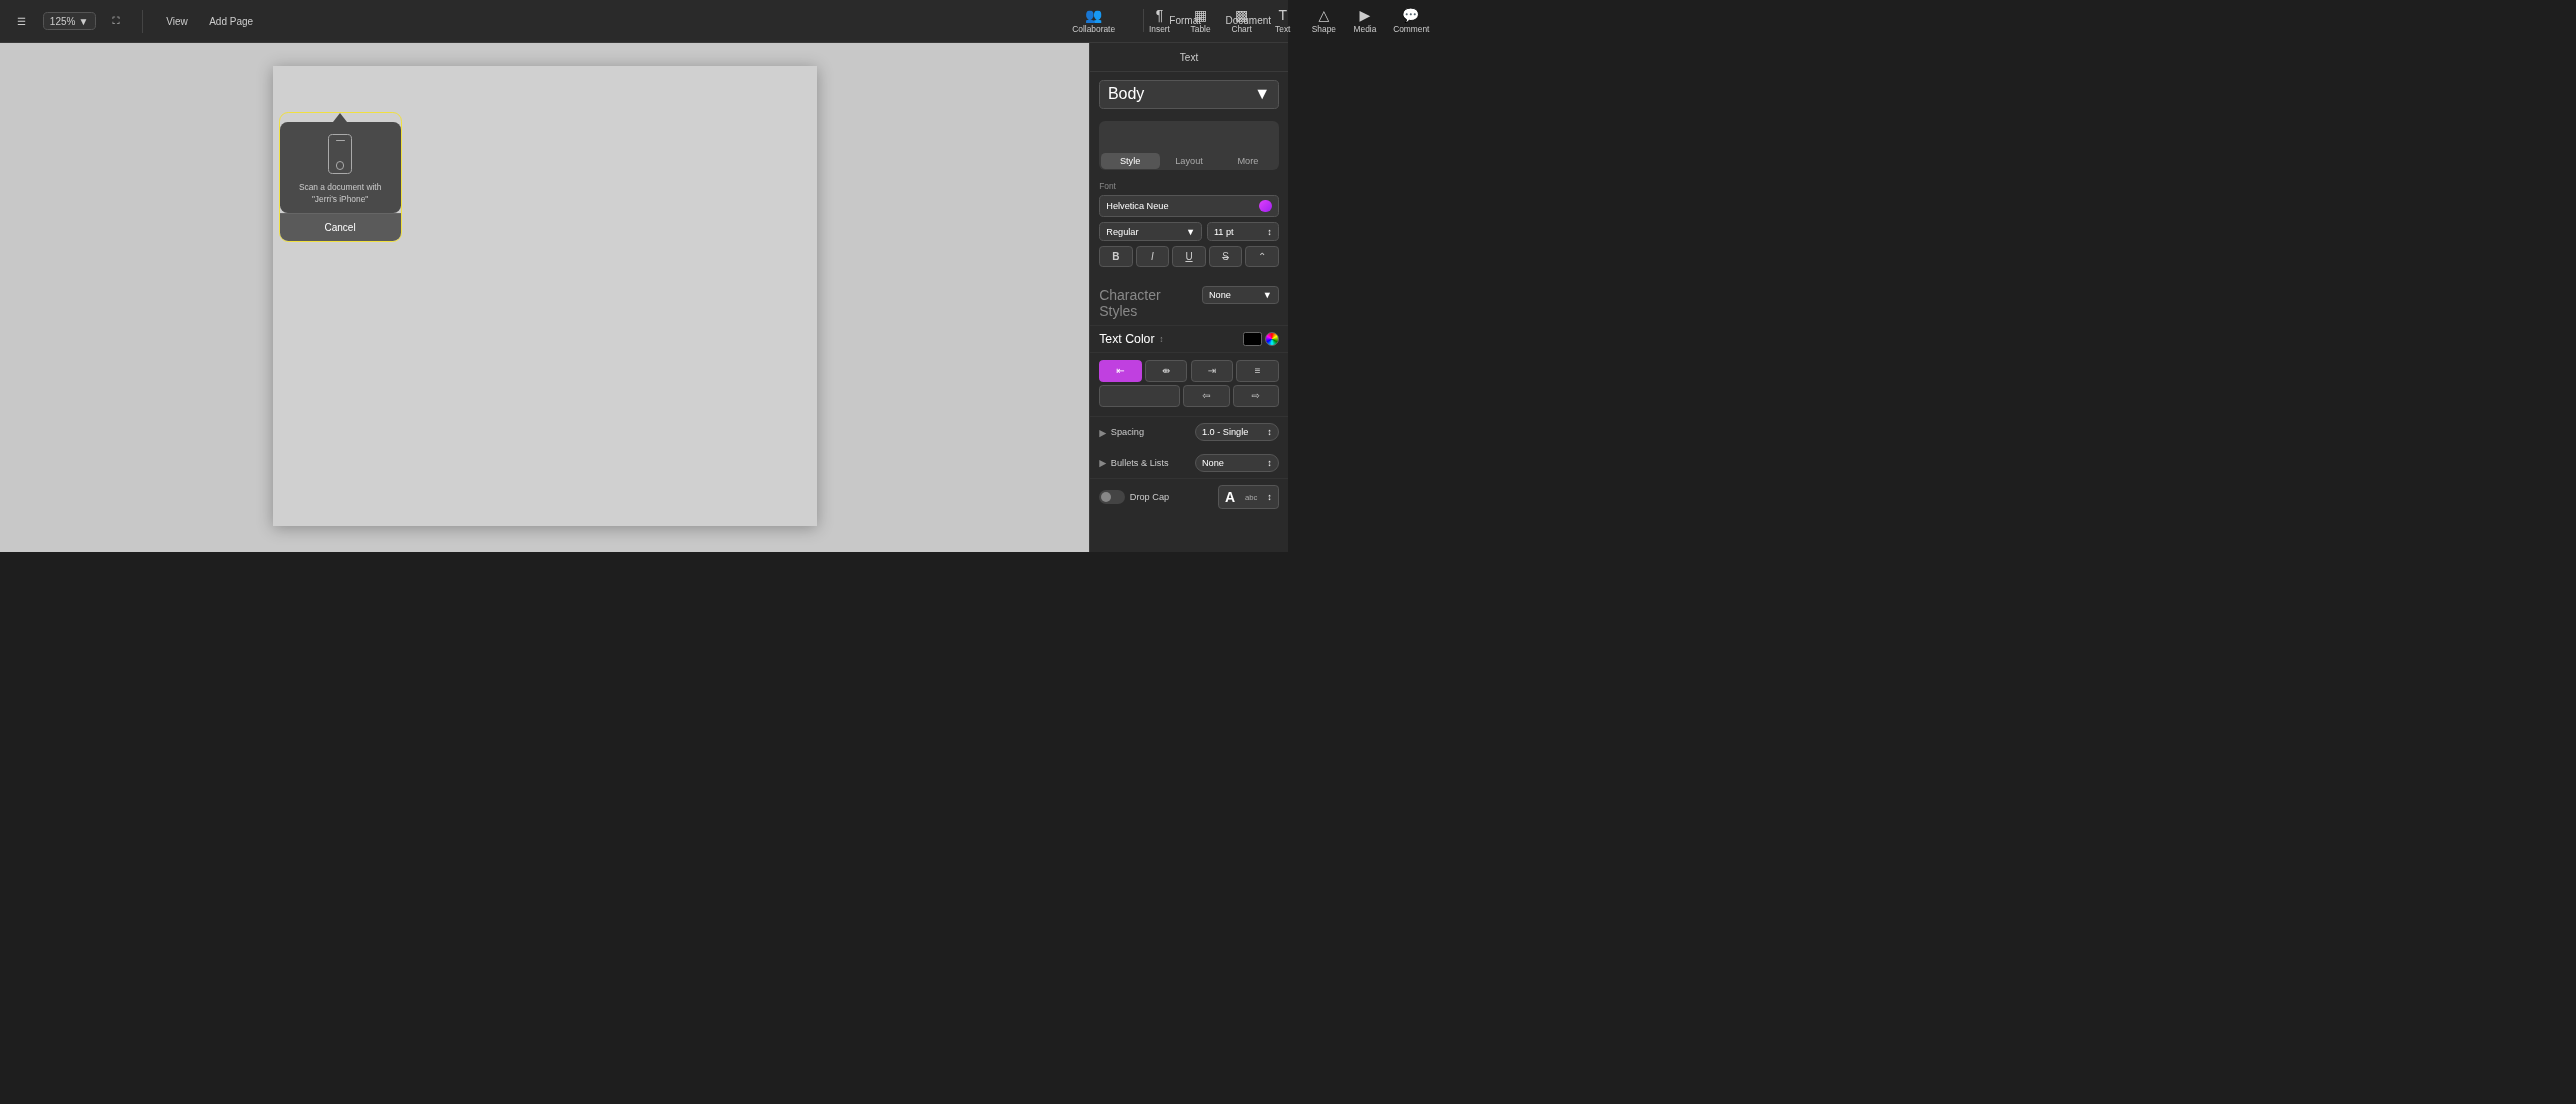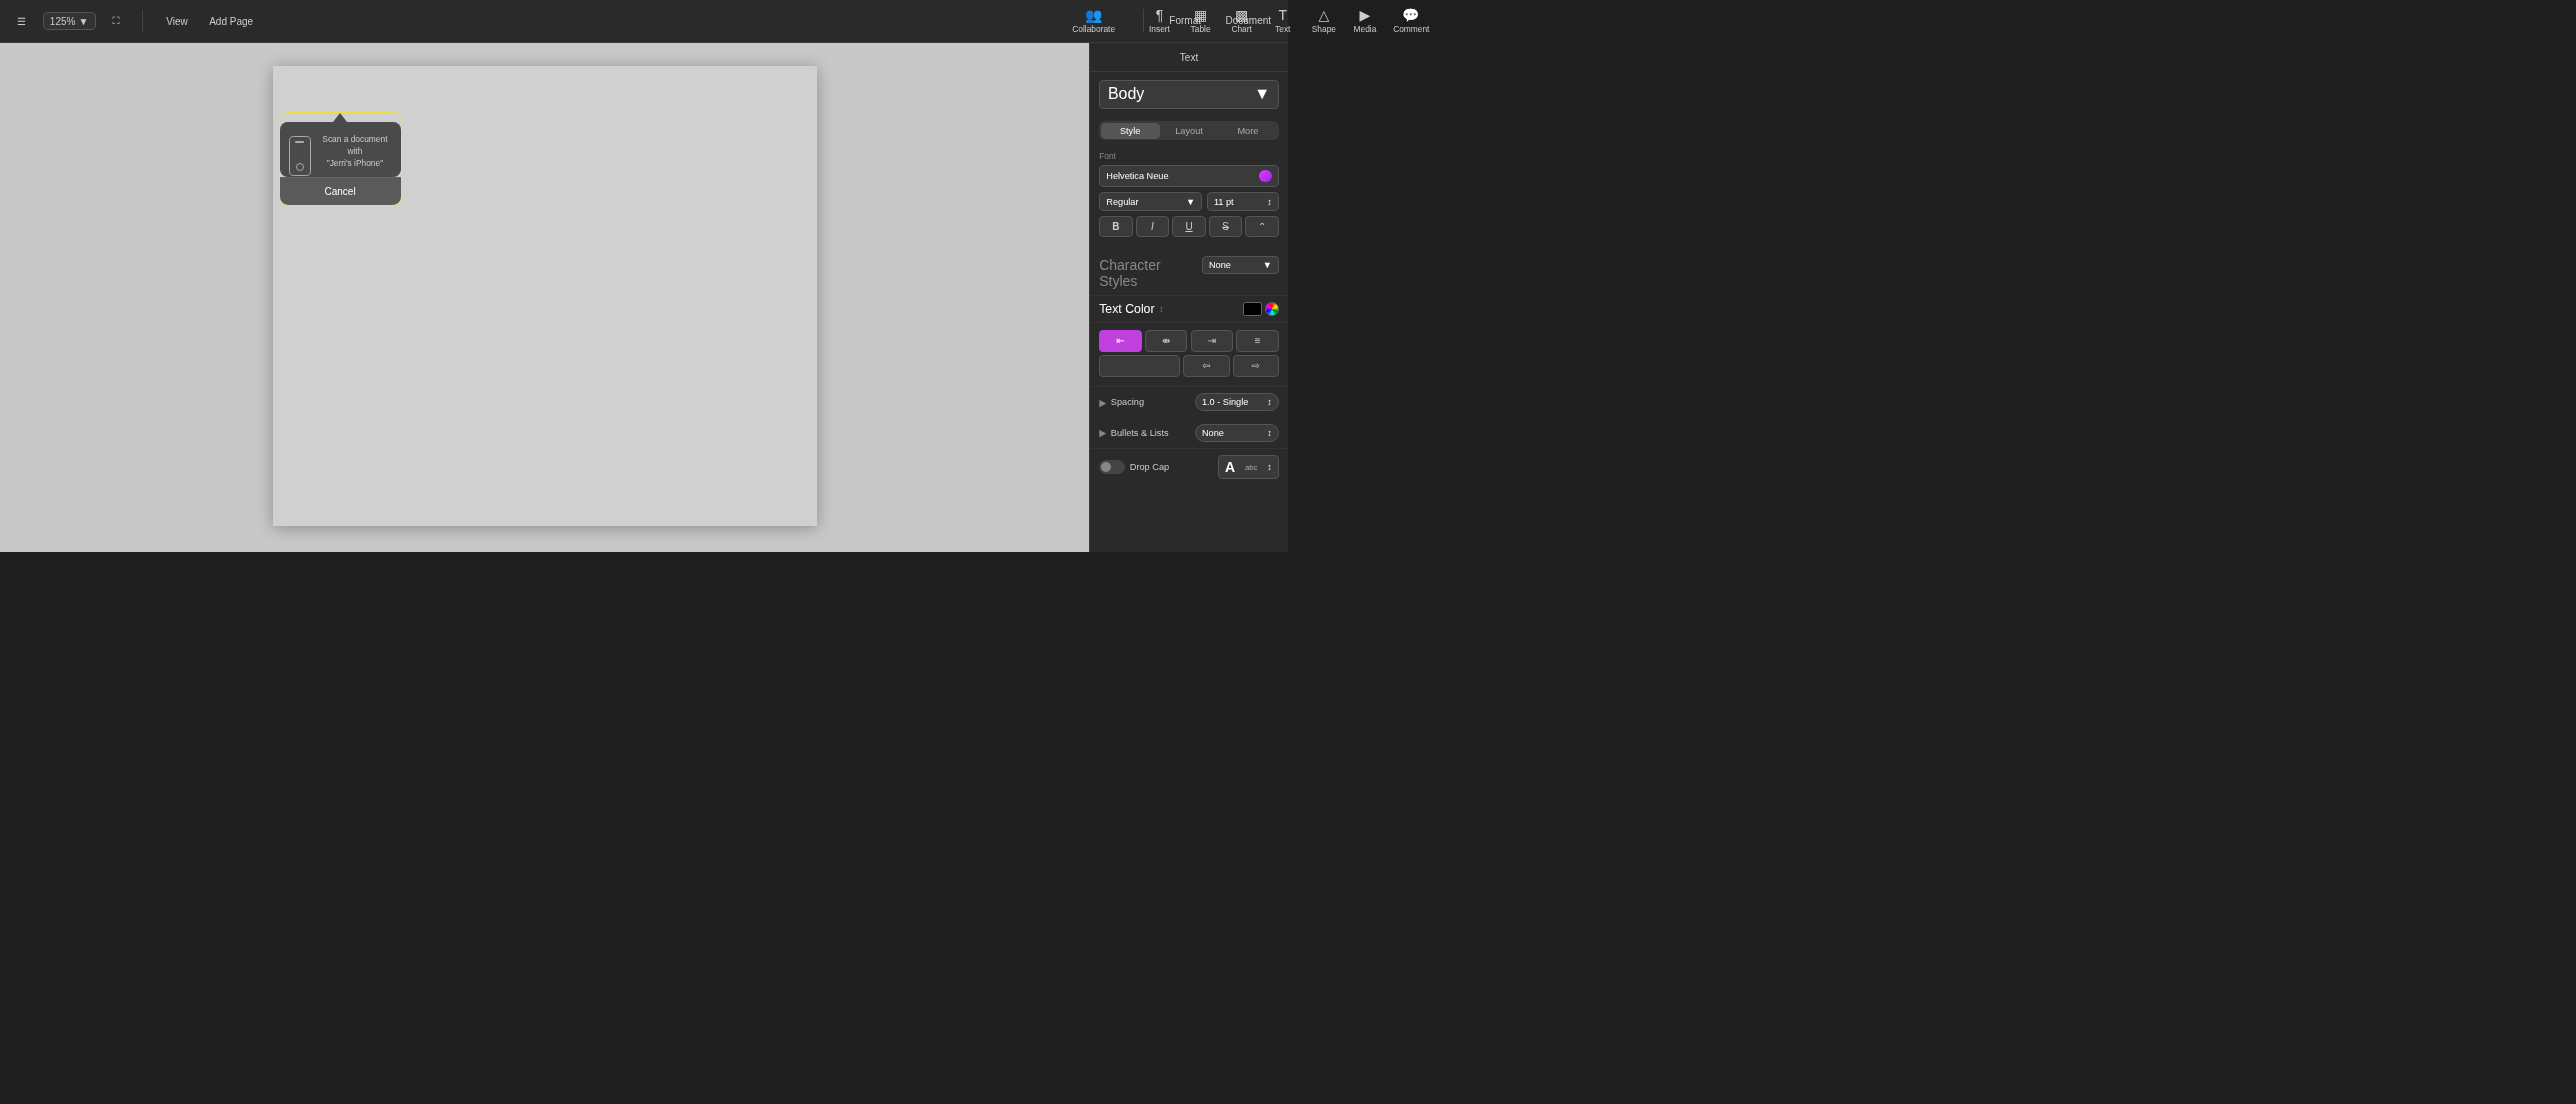--- a/index.html
+++ b/index.html
@@ -140,21 +140,21 @@
       border-right: 7.7px solid transparent;
       border-bottom: 9.2px solid #4a4a4a;
       margin-bottom: 0;
     }
     .popup-body {
       background: #4a4a4a;
       border-radius: 7.7px;
       width: 100%;
       padding: 12.3px 9.2px 0 9.2px;
       display: flex;
-      flex-direction: row;
+      flex-direction: column;
       align-items: center;
       gap: 7.7px;
     }
     .popup-phone-icon {
       width: 24.5px;
       height: 40px;
       border: 1.5px solid #aaa;
       border-radius: 4.6px;
       display: flex;
       align-items: center;
@@ -237,20 +237,21 @@
     .tab-btn {
       flex: 1;
       padding: 3px;
       text-align: center;
       font-size: 9.2px;
       color: #aaa;
       cursor: pointer;
       border-radius: 4.6px;
       background: none;
       border: none;
+      margin-top: 30px;
     }
     .tab-btn.active {
       background: #555;
       color: #fff;
     }
     .panel-section {
       padding: 6.1px 9.2px;
       border-bottom: 0.8px solid #333;
     }
     .section-label {

